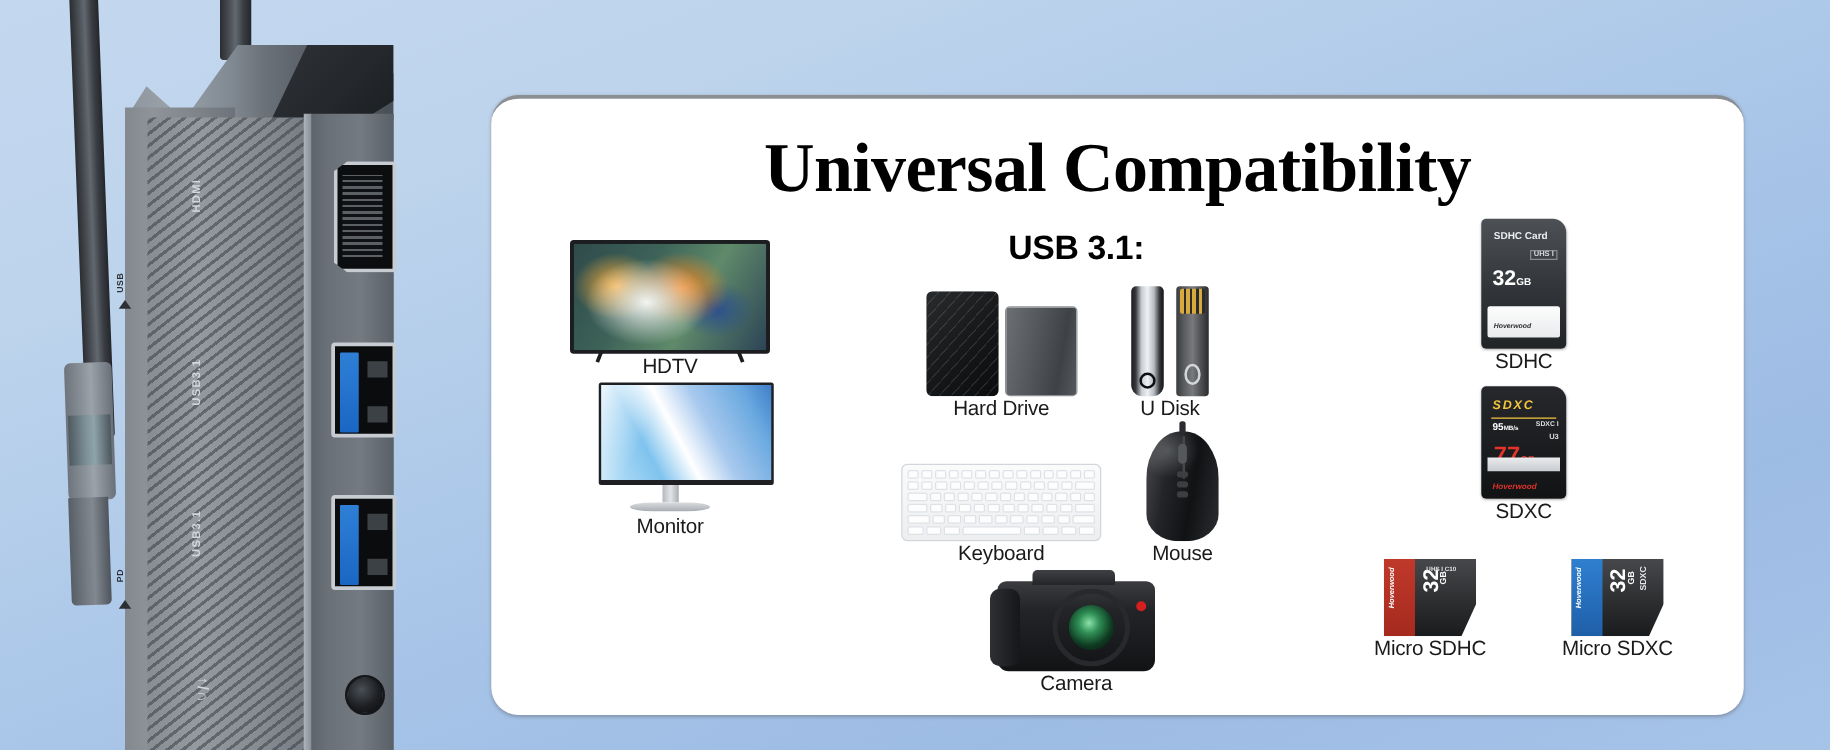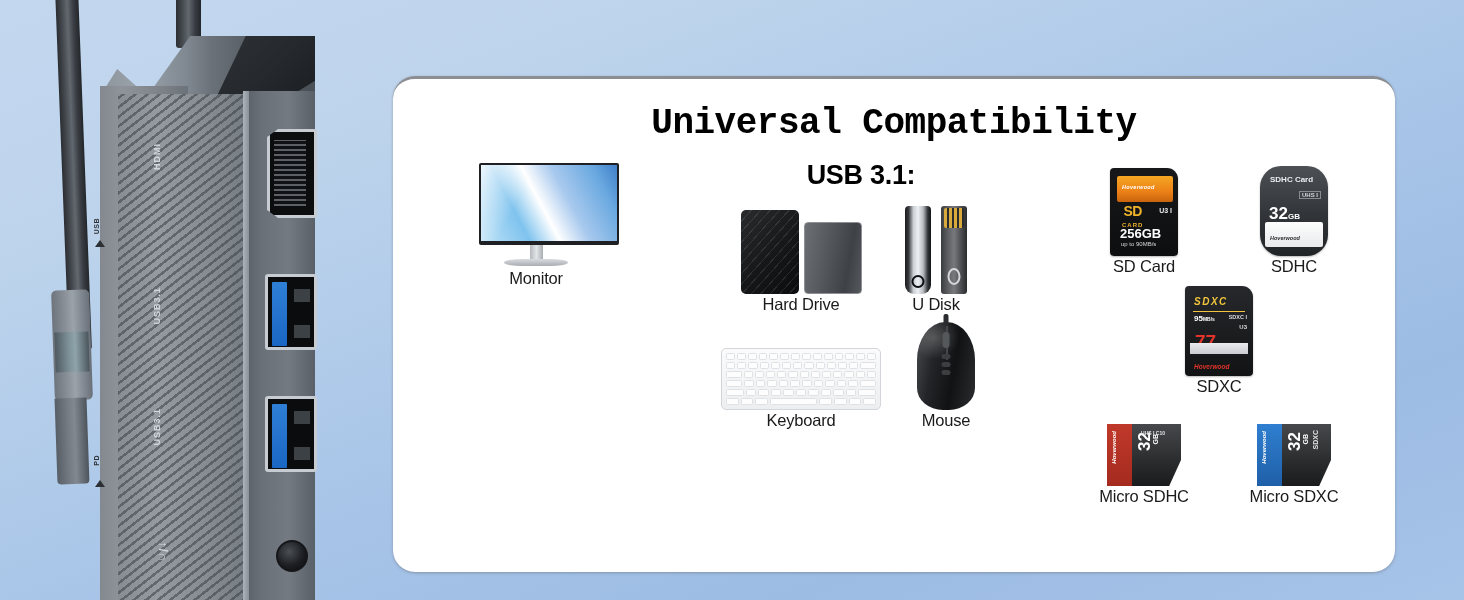--- a/index.html
+++ b/index.html
@@ -156,26 +156,26 @@
     position: absolute;
     left: 393px; top: 76px;
     width: 1002px; height: 496px;
     background: #ffffff;
     border-radius: 22px;
     border-top: 3px solid #8b8f94;
     box-shadow: 0 1px 3px rgba(90,95,100,.45);
   }
   #panel-title {
     text-align: center;
-    font-size: 36px;
+    font-size: 56px;
     font-weight: 700;
     color: #000;
     letter-spacing: -0.5px;
     margin-top: 24px;
-    font-family: Liberation Mono, monospace;
+    font-family: Liberation Serif, serif;
   }
 
   #columns {
     display: flex;
     margin-top: 16px;
     padding: 0 8px;
   }
   .col { position: relative; }
   #col-hdmi { width: 270px; }
   #col-usb  { width: 380px; }
@@ -436,21 +436,21 @@
   }
   #sd1-speed {
     position: absolute; left: 11px; top: 73px; color: #d8d9db; font-size: 6px;
   }
   #sd1-uhs {
     position: absolute; right: 6px; top: 39px; color: #e8e9ea; font-size: 7px; font-weight: 700;
   }
 
   
   #art-sdhc { width: 150px; height: 96px; }
-  #sd2 { width: 68px; height: 90px; background: linear-gradient(180deg,#4d5054 0%, #313438 55%, #212427 100%); border-radius: 21px; }
+  #sd2 { width: 68px; height: 104px; background: linear-gradient(180deg,#4d5054 0%, #313438 55%, #212427 100%); }
   #sd2-title { position: absolute; left: 10px; top: 9px; color: #eceef0; font-size: 8px; font-weight: 700; }
   #sd2-badge {
     position: absolute; right: 7px; top: 25px; color: #d7d9db; font-size: 6px; font-weight: 700;
     border: 1px solid #888c90; padding: 0 2px;
   }
   #sd2-cap { position: absolute; left: 9px; top: 38px; color: #ffffff; font-weight: 800; font-size: 17px; }
   #sd2-capsub { font-size: 8px; }
   #sd2-strip {
     position: absolute; left: 5px; bottom: 9px; width: 58px; height: 25px;
     background: linear-gradient(180deg,#fdfdfd 0%, #e8eaec 100%); border-radius: 2px;
@@ -577,20 +577,32 @@
 </div>
 
 <div id="compat-panel">
 
   <div id="panel-title">Universal Compatibility</div>
 
   <div id="columns">
 
     <div class="col" id="col-hdmi">
 
+      <div class="row">
+        <div class="item">
+          <div class="item-art" id="art-hdtv">
+            <div id="hdtv-frame">
+              <div id="hdtv-screen"></div>
+              <div id="hdtv-leg-l"></div>
+              <div id="hdtv-leg-r"></div>
+            </div>
+          </div>
+          <div class="item-label">HDTV</div>
+        </div>
+      </div>
 
       <div class="row">
         <div class="item">
           <div class="item-art" id="art-monitor">
             <div id="mon-frame">
                 <div id="mon-screen"></div>
               </div>
             <div id="mon-stand-neck"></div>
             <div id="mon-stand-base"></div>
           </div>
@@ -725,42 +737,38 @@
               <div class="mouse-btn-side" style="top:32px"></div>
               <div class="mouse-btn-side" style="top:40px"></div>
               <div class="mouse-btn-side" style="top:48px"></div>
             </div>
           </div>
           <div class="item-label">Mouse</div>
         </div>
       </div>
 
       <div class="row">
+        <div class="item">
+          <div class="item-art" id="art-camera">
+            <div id="cam-body">
+              <div id="cam-top"></div>
+              <div id="cam-grip"></div>
+              <div id="cam-lens"></div>
+              <div id="cam-lens-glass"></div>
+              <div id="cam-dot"></div>
+            </div>
+          </div>
+          <div class="item-label">Camera</div>
+        </div>
       </div>
     </div>
 
     <div class="col" id="col-sd">
 
       <div class="row sd-row">
-        <div class="item">
-          <div class="item-art" id="art-sdcard">
-            <div class="sd-card" id="sd1">
-              <div id="sd1-orange"></div>
-              <div id="sd1-brand">Hoverwood</div>
-              <div id="sd1-sd">
-                <span>SD</span><br>
-                <span id="sd1-sdsub">CARD</span>
-              </div>
-              <div id="sd1-uhs">U3 I</div>
-              <div id="sd1-cap">256GB</div>
-              <div id="sd1-speed">up to 90MB/s</div>
-            </div>
-          </div>
-          <div class="item-label">SD Card</div>
-        </div>
 
         <div class="item">
           <div class="item-art" id="art-sdhc">
             <div class="sd-card" id="sd2">
               <div id="sd2-title">SDHC Card</div>
               <div id="sd2-badge">UHS I</div>
               <div id="sd2-cap">
                 <span>32</span><span id="sd2-capsub">GB</span>
               </div>
               <div id="sd2-strip"></div>

